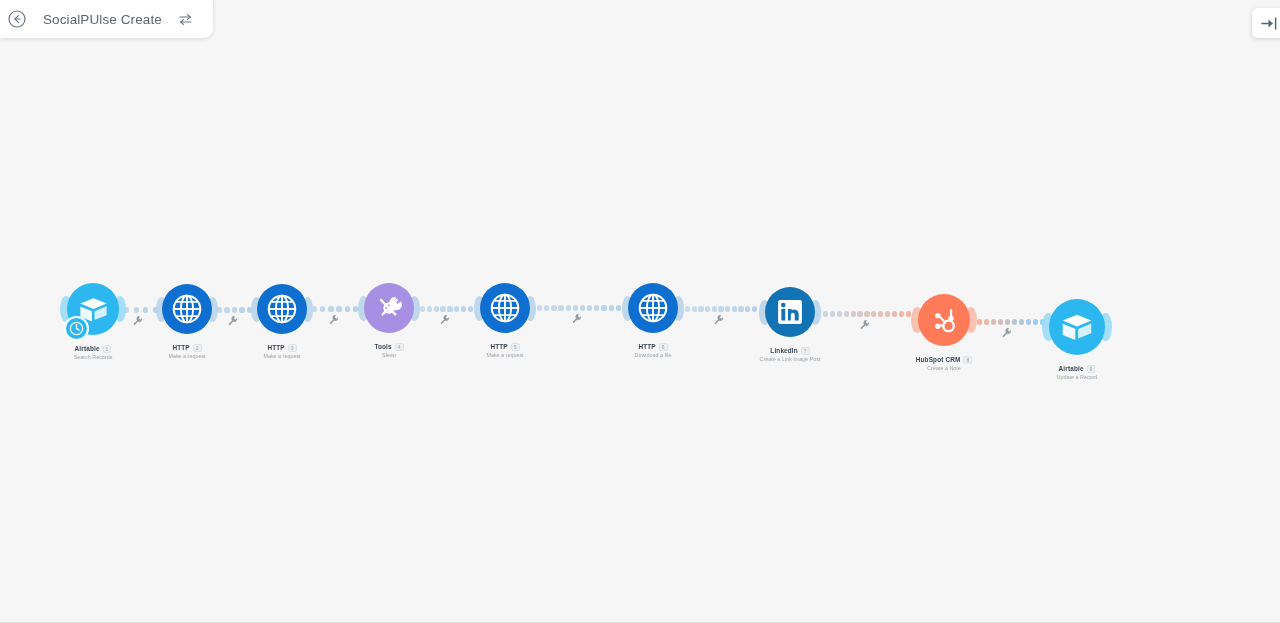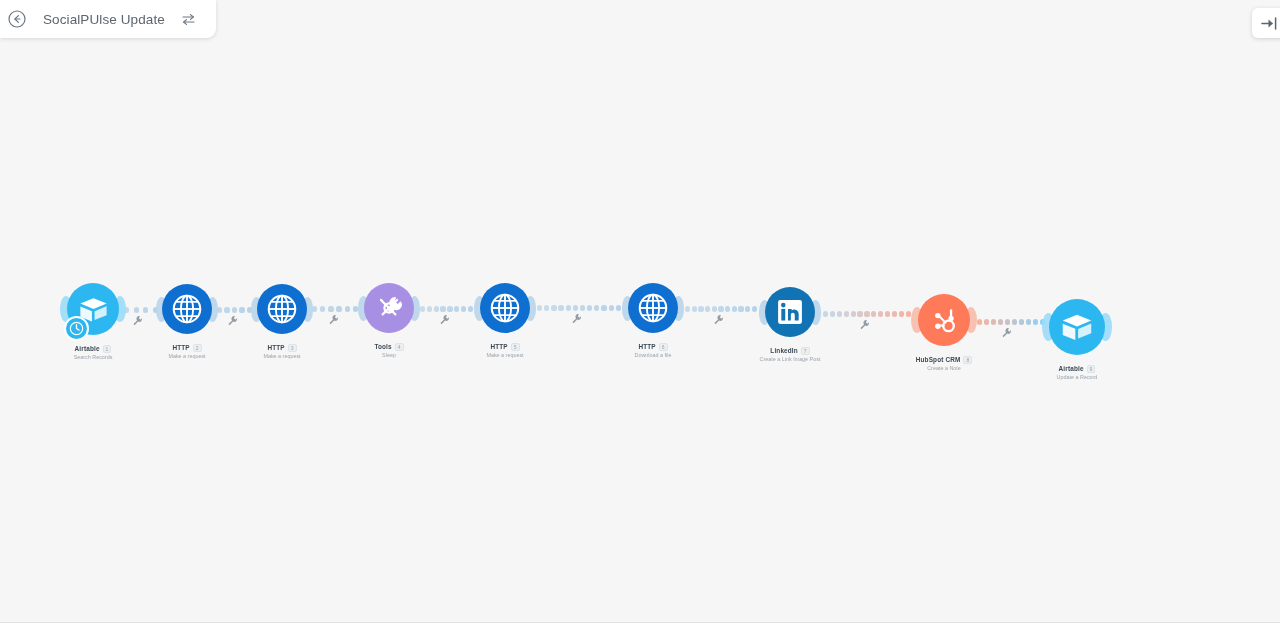--- a/index.html
+++ b/index.html
@@ -191,21 +191,21 @@
 <div id="canvas">
 
   <div id="breadcrumb-bar">
     <div id="back-btn">
       <svg width="18" height="18" viewBox="0 0 18 18">
         <circle cx="9" cy="9" r="8" fill="none" stroke="#6b7680" stroke-width="1.2"></circle>
         <path d="M10.4 5.6 L6.9 9 L10.4 12.4" fill="none" stroke="#6b7680" stroke-width="1.2" stroke-linecap="round" stroke-linejoin="round"></path>
         <path d="M6.9 9 L12 9" fill="none" stroke="#6b7680" stroke-width="1.2" stroke-linecap="round"></path>
       </svg>
     </div>
-    <div id="scenario-title">SocialPUlse Update</div>
+    <div id="scenario-title">SocialPUlse Create</div>
     <div id="toggle-btn">
       <svg width="15" height="15" viewBox="0 0 15 15">
         <path d="M2 5 L12 5" stroke="#6b7680" stroke-width="1.2" stroke-linecap="round"></path>
         <path d="M3 10 L13 10" stroke="#6b7680" stroke-width="1.2" stroke-linecap="round"></path>
         <path d="M9.5 2.6 L12.4 5 L9.5 7.4" fill="none" stroke="#6b7680" stroke-width="1.2" stroke-linecap="round" stroke-linejoin="round"></path>
         <path d="M5.5 7.6 L2.6 10 L5.5 12.4" fill="none" stroke="#6b7680" stroke-width="1.2" stroke-linecap="round" stroke-linejoin="round"></path>
       </svg>
     </div>
   </div>
 

